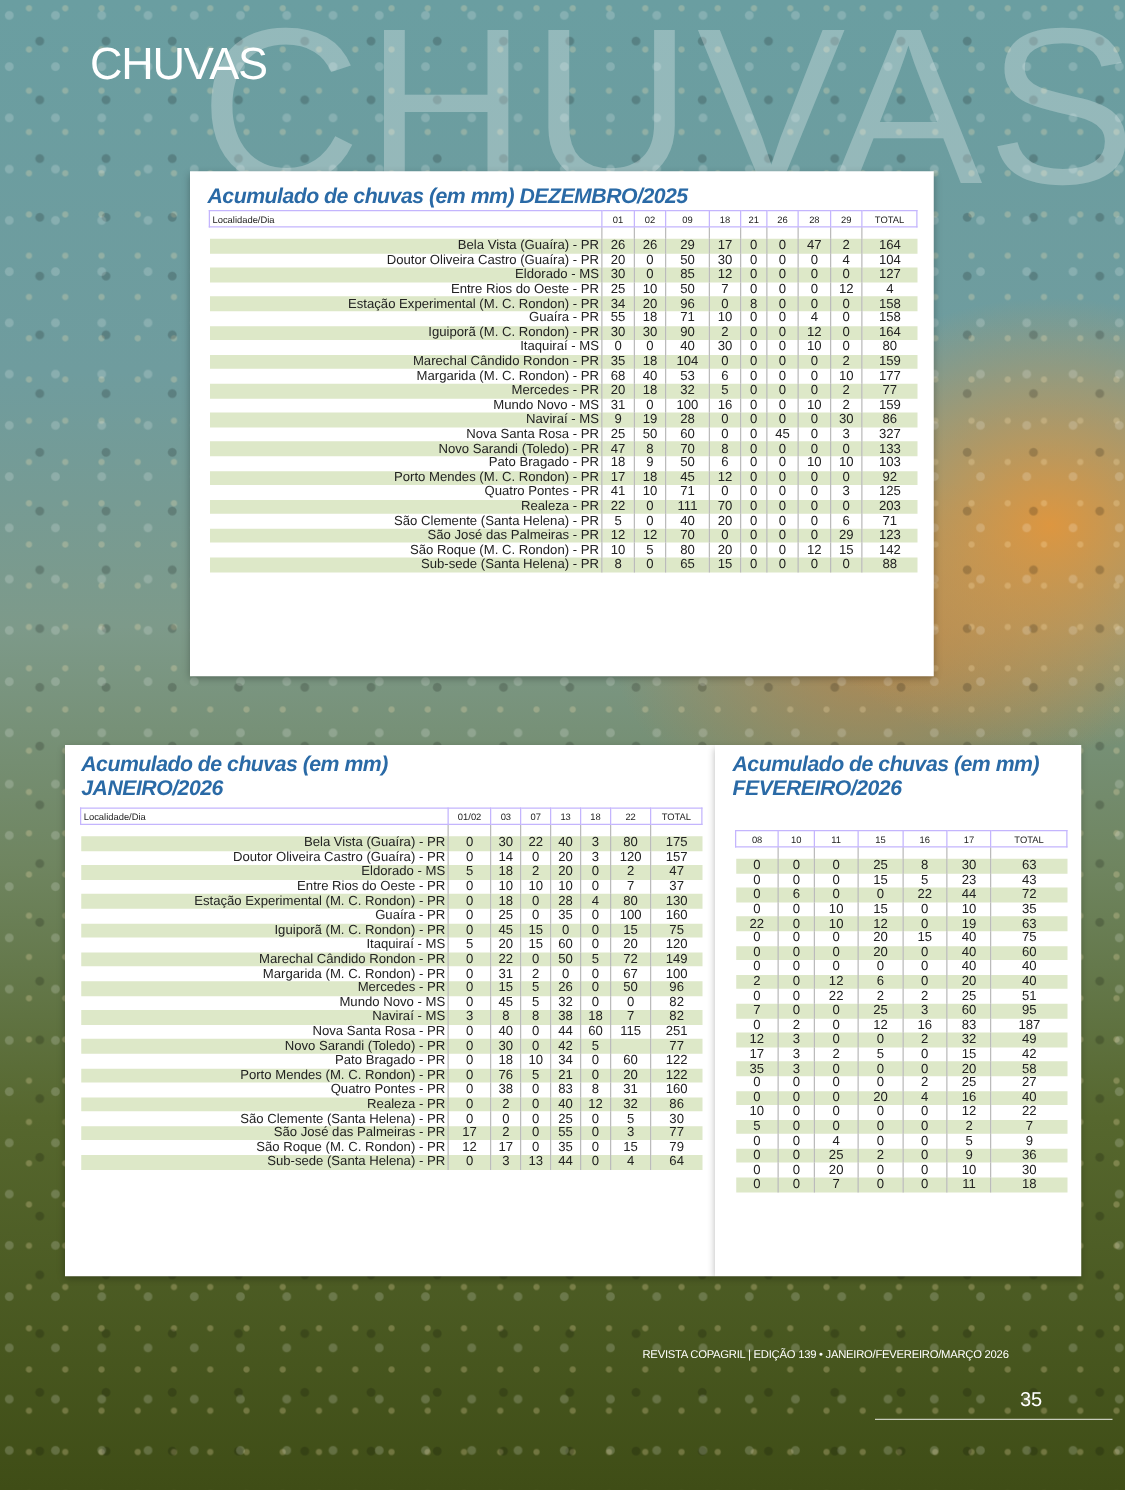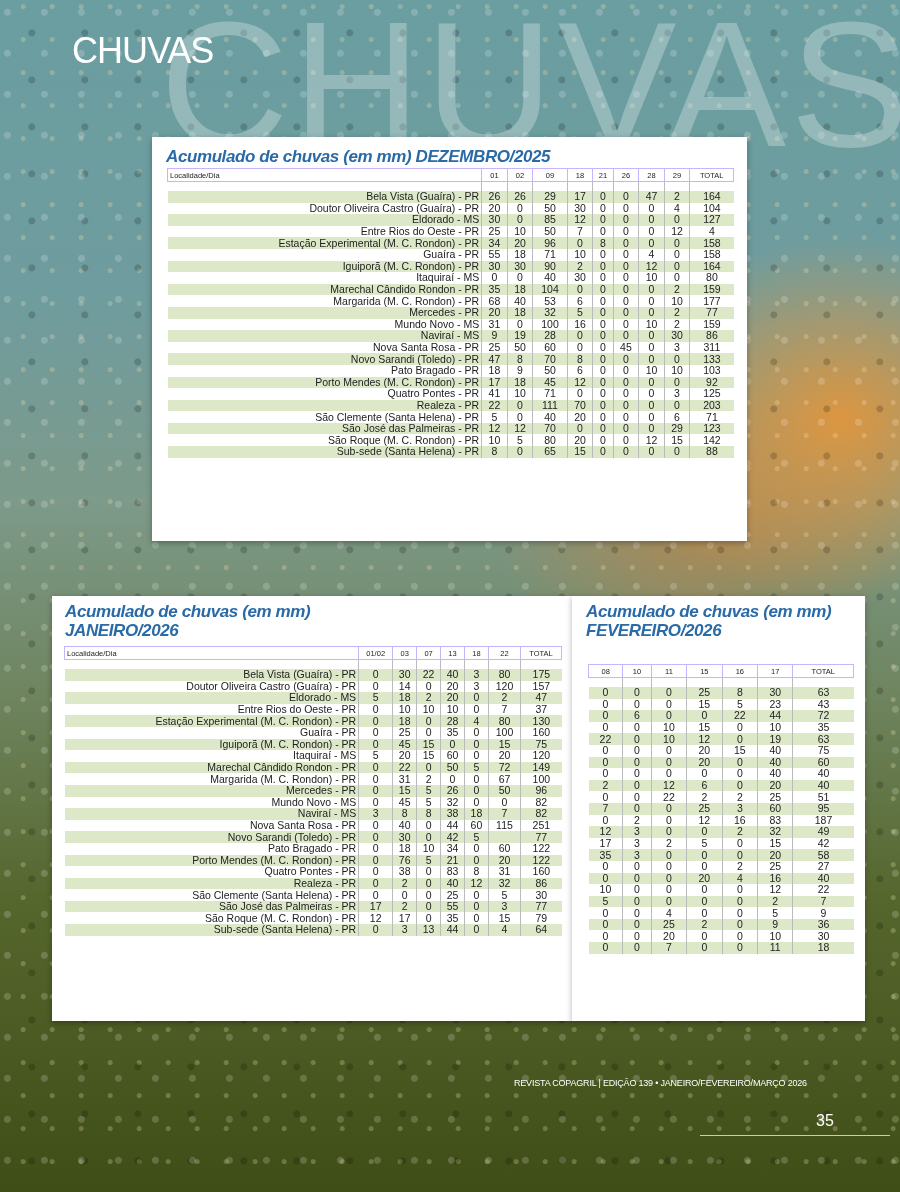--- a/index.html
+++ b/index.html
@@ -239,21 +239,21 @@
         <tr class="row">
           <td class="loc">Nova Santa Rosa - PR</td>
           <td>25</td>
           <td>50</td>
           <td>60</td>
           <td>0</td>
           <td>0</td>
           <td>45</td>
           <td>0</td>
           <td>3</td>
-          <td>311</td>
+          <td>327</td>
         </tr>
         <tr class="row">
           <td class="loc">Novo Sarandi (Toledo) - PR</td>
           <td>47</td>
           <td>8</td>
           <td>70</td>
           <td>8</td>
           <td>0</td>
           <td>0</td>
           <td>0</td>

